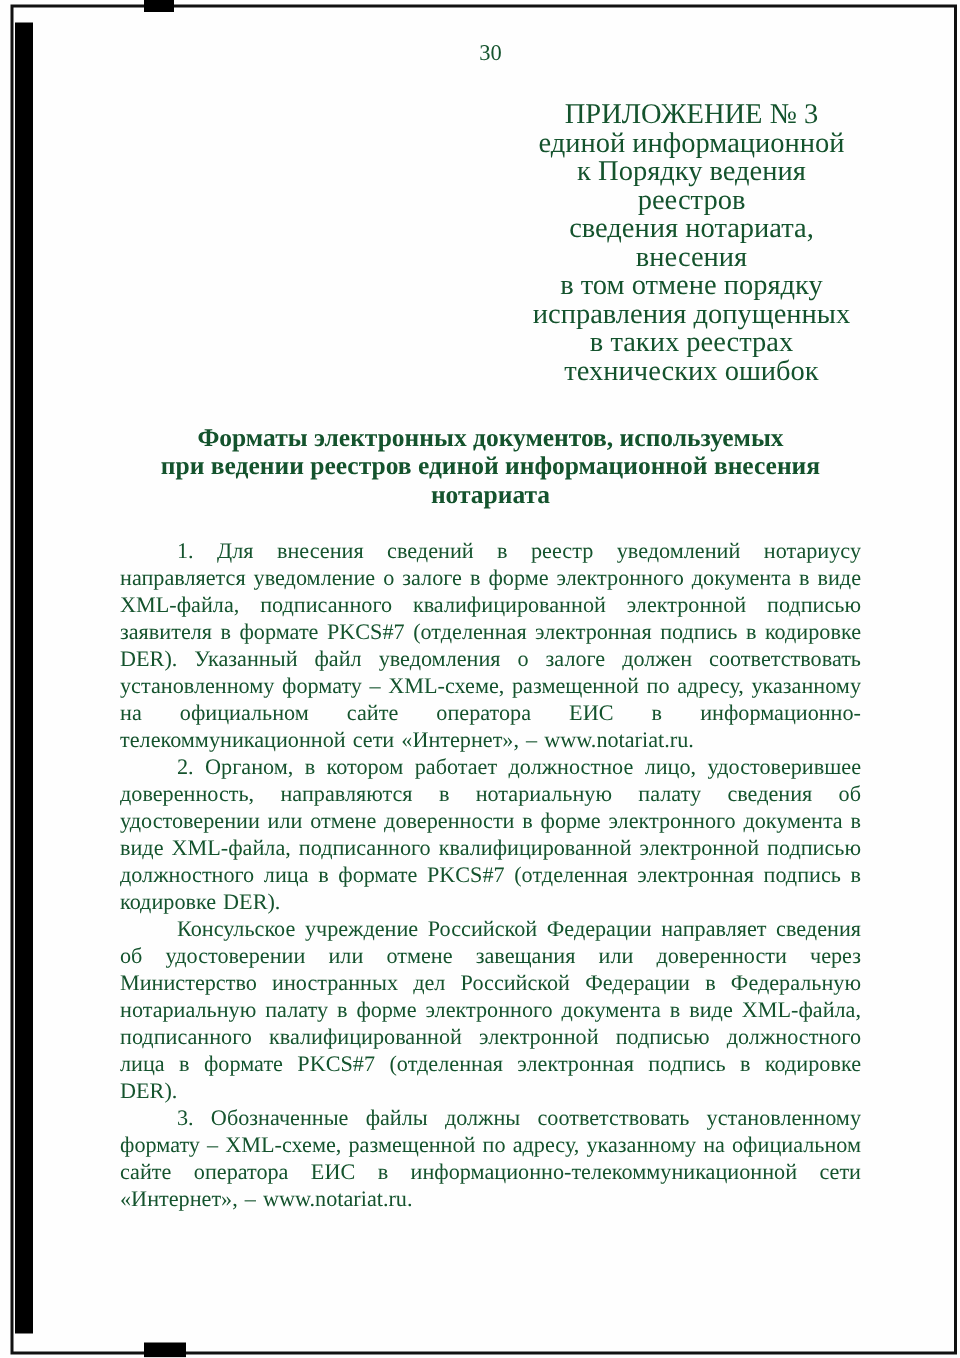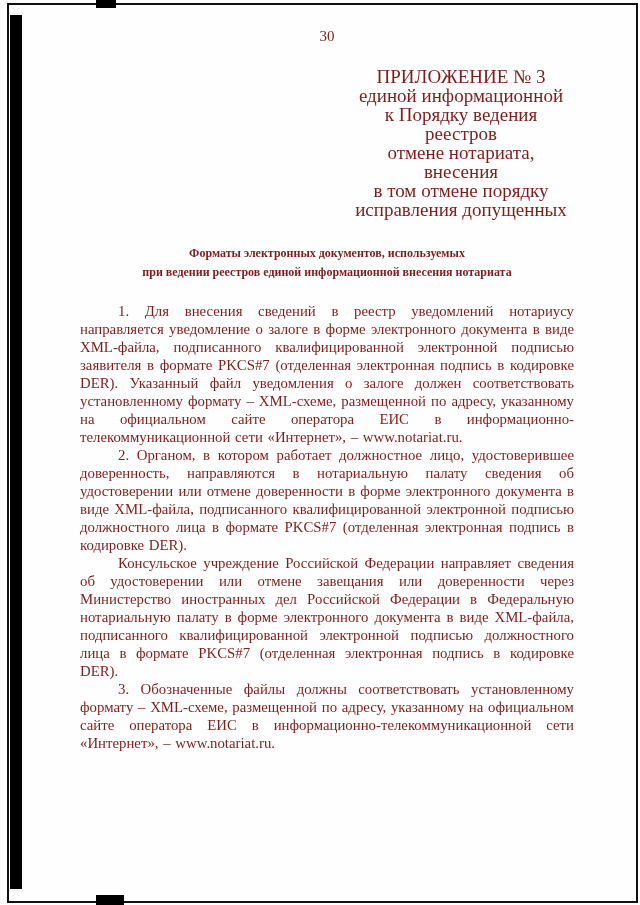--- a/index.html
+++ b/index.html
@@ -7,21 +7,21 @@
     padding: 0;
     background: #ffffff;
   }
   .page {
     position: relative;
     width: 640px;
     height: 905px;
     background: #fefefe;
     overflow: hidden;
     font-family: "Liberation Serif", "DejaVu Serif", serif;
-    color: #7f1d1d;
+    color: #14532d;
   }
   
   .frame {
     position: absolute;
     left: 7px;
     top: 3px;
     right: 2px;
     bottom: 2px;
     border: 2px solid #111;
     pointer-events: none;
@@ -68,21 +68,21 @@
     margin-right: 2px;
     text-align: center;
     font-size: 19px;
     line-height: 19px;
   }
   .doc-title {
     margin-top: 25px;
     margin-bottom: 20px;
     text-align: center;
     font-weight: bold;
-    font-size: 12px;
+    font-size: 17px;
     line-height: 19px;
   }
   .para {
     margin: 0;
     text-align: justify;
     text-indent: 38px;
     font-size: 14.8px;
     line-height: 18px;
     word-spacing: 1px;
   }
@@ -98,23 +98,25 @@
   <div class="bottom-mark"></div>
 
   <div class="content">
 
     <div class="page-number">30</div>
 
     <div class="appendix">
       <div>ПРИЛОЖЕНИЕ № 3</div>
       <div>единой информационной</div>
       <div>к Порядку ведения реестров</div>
-      <div>отмене нотариата, внесения</div>
+      <div>сведения нотариата, внесения</div>
       <div>в том отмене порядку</div>
       <div>исправления допущенных</div>
+      <div>в таких реестрах</div>
+      <div>технических ошибок</div>
     </div>
 
     <div class="doc-title">
       <div>Форматы электронных документов, используемых</div>
       <div>при ведении реестров единой информационной внесения нотариата</div>
     </div>
 
     <p class="para">1. Для внесения сведений в реестр уведомлений нотариусу направляется уведомление о залоге в форме электронного документа в виде XML-файла, подписанного квалифицированной электронной подписью заявителя в формате PKCS#7 (отделенная электронная подпись в кодировке DER). Указанный файл уведомления о залоге должен соответствовать установленному формату – XML-схеме, размещенной по адресу, указанному на официальном сайте оператора ЕИС в информационно-телекоммуникационной сети «Интернет», – www.notariat.ru.</p>
     <p class="para">2. Органом, в котором работает должностное лицо, удостоверившее доверенность, направляются в нотариальную палату сведения об удостоверении или отмене доверенности в форме электронного документа в виде XML-файла, подписанного квалифицированной электронной подписью должностного лица в формате PKCS#7 (отделенная электронная подпись в кодировке DER).</p>
     <p class="para">Консульское учреждение Российской Федерации направляет сведения об удостоверении или отмене завещания или доверенности через Министерство иностранных дел Российской Федерации в Федеральную нотариальную палату в форме электронного документа в виде XML-файла, подписанного квалифицированной электронной подписью должностного лица в формате PKCS#7 (отделенная электронная подпись в кодировке DER).</p>

